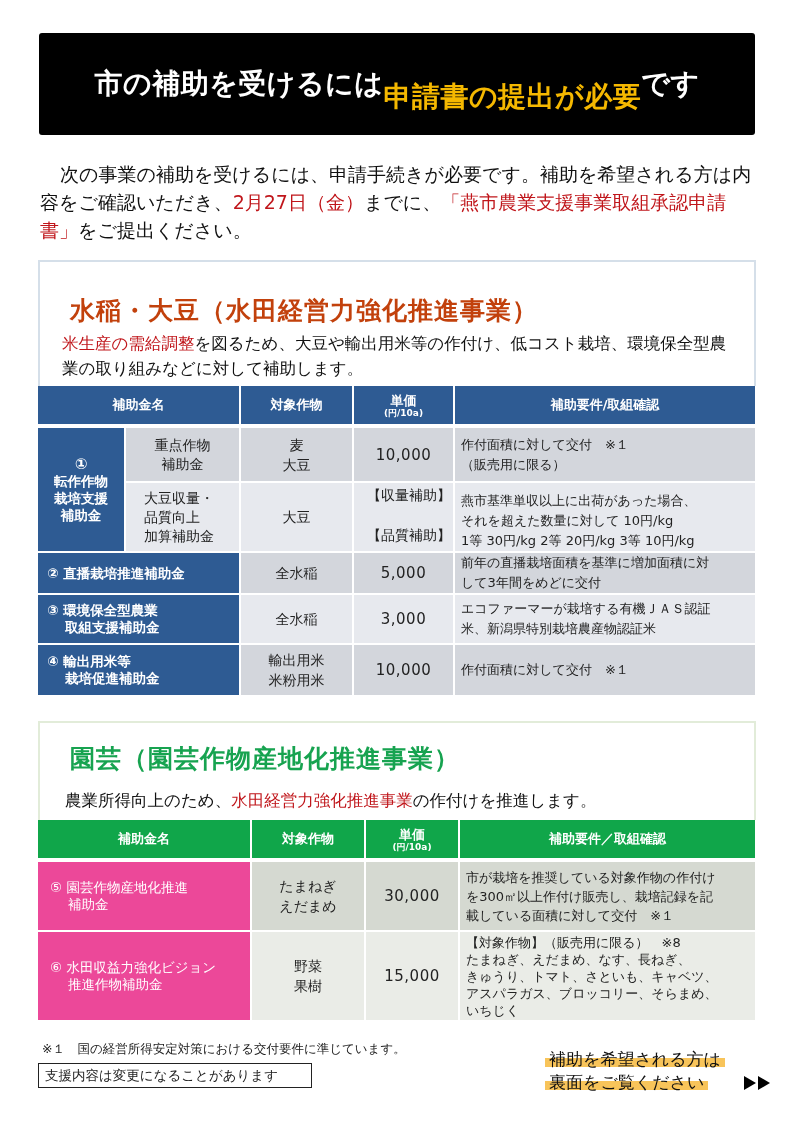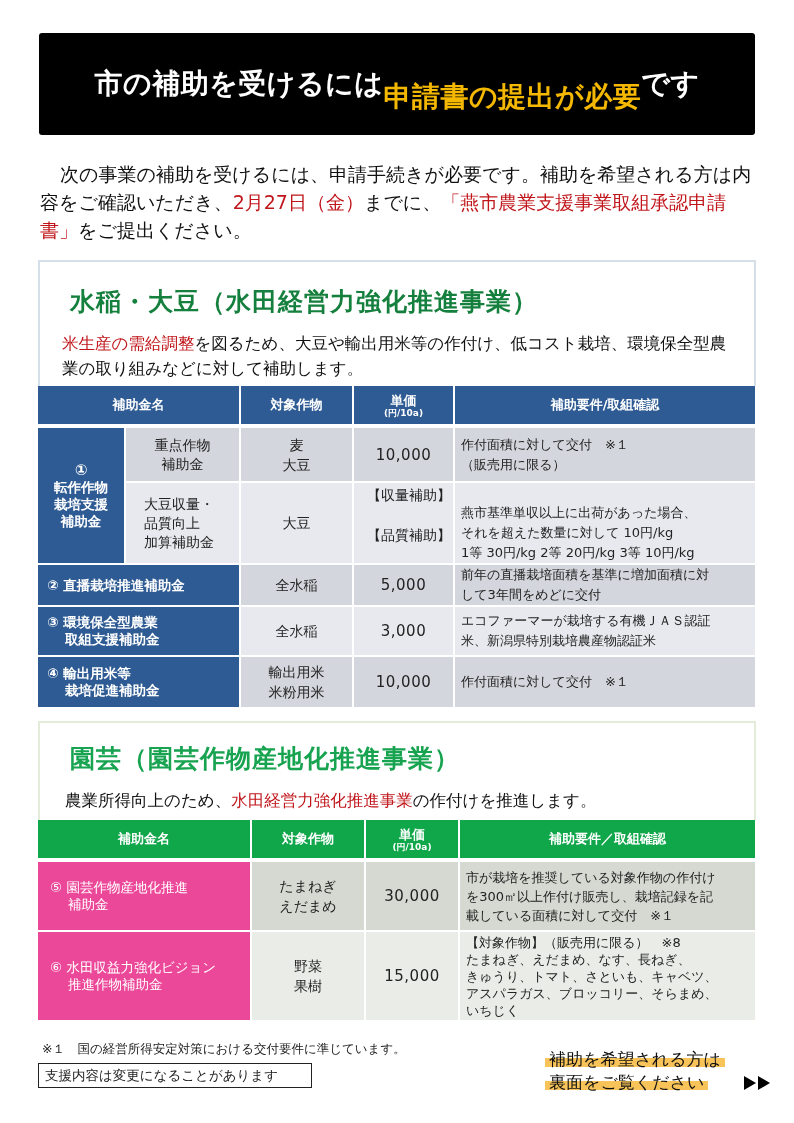--- a/index.html
+++ b/index.html
@@ -24,21 +24,21 @@
   .section-box {
     position: absolute; left: 38px; width: 718px;
     border: 2px solid; border-bottom: none;
   }
   .sec-blue { top: 260px; height: 126px; border-color: #d5dfe9; }
   .sec-green { top: 721px; height: 100px; border-color: #e2ecd9; }
 
   .sec-title {
     position: absolute; left: 70px; font-weight: bold; font-size: 25px; letter-spacing: 1px;
   }
-  .sec-blue-title { top: 285px; color: #15803d; text-align: center; }
+  .sec-blue-title { top: 294px; color: #c2410c; text-align: center; }
   .sec-green-title { top: 742px; color: #17a350; }
 
   .sec-desc {
     position: absolute; left: 62px; font-size: 16.5px; line-height: 25px; color: #111;
   }
   .sec-blue-desc { top: 331px; width: 680px; }
   .sec-green-desc { top: 788px; left: 65px; width: 680px; }
 
   table.grid {
     position: absolute; left: 38px; width: 719px;
@@ -164,21 +164,21 @@
           <div>大豆収量・</div>
           <div>品質向上</div>
           <div>加算補助金</div>
         </td>
       <td class="c center">大豆</td>
       <td class="c tag-col" style="text-align:right;padding-right:2px;vertical-align:top;padding-top:2px">
           <div>【収量補助】</div>
           <div style="height:20px"></div>
           <div>【品質補助】</div>
         </td>
-      <td class="c req" style="vertical-align:top;padding-top:20px">
+      <td class="c req" style="vertical-align:top;padding-top:8px">
           <div>燕市基準単収以上に出荷があった場合、</div>
           <div>それを超えた数量に対して 10円/kg</div>
           <div>1等 30円/kg 2等 20円/kg 3等 10円/kg</div>
         </td>
     </tr>
     <tr class="row-dark" style="height:40px">
       <td colspan="2" class="name-cell">② 直播栽培推進補助金</td>
       <td class="c center">全水稲</td>
       <td class="c num">5,000</td>
       <td class="c req">

